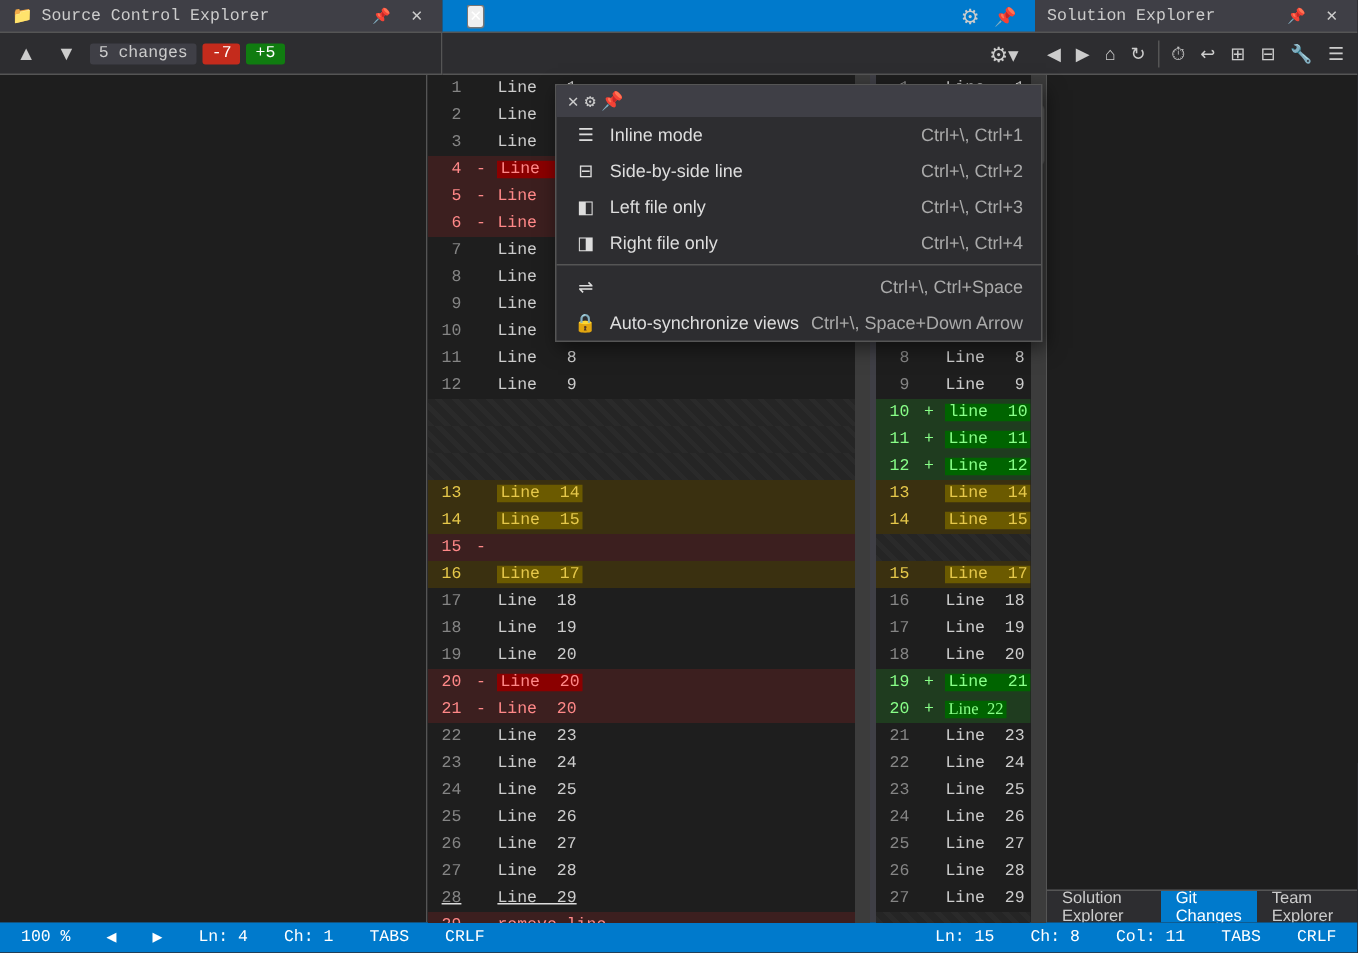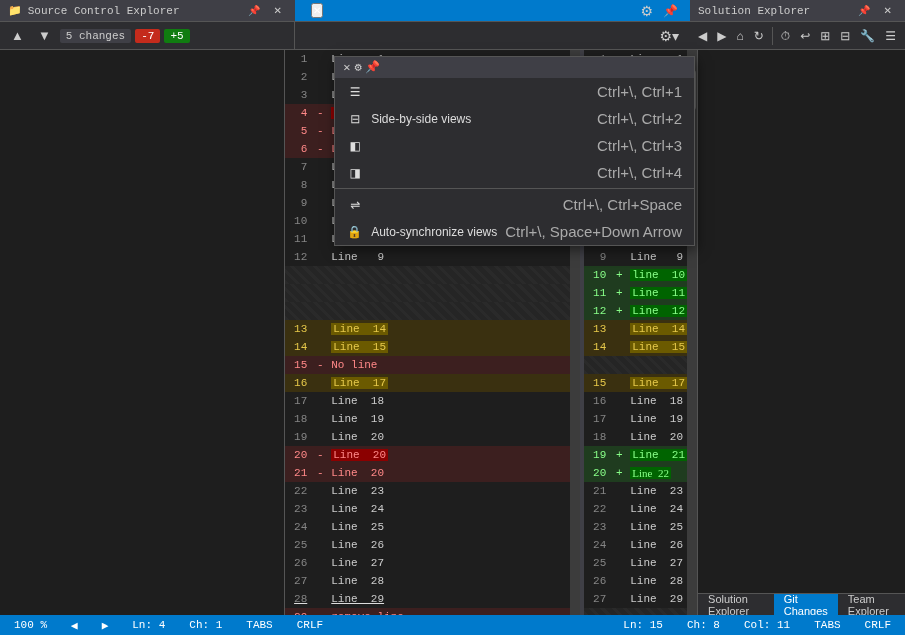--- a/index.html
+++ b/index.html
@@ -32,21 +32,21 @@
 
     
     .status-bar { display: flex; align-items: center; background: #007acc; color: #fff; height: 20px; font-size: 11px; padding: 0 8px; gap: 12px; flex-shrink: 0; }
     .status-item { padding: 0 6px; color: #fff; font-size: 11px; }
 
     
     .context-menu { position: absolute; top: 56px; right: 210px; background: #2d2d30; border: 1px solid #555; z-index: 100; min-width: 320px; box-shadow: 2px 4px 12px rgba(0,0,0,0.5); }
     .menu-item { display: flex; align-items: center; padding: 5px 12px; cursor: pointer; gap: 8px; color: #ddd; font-size: 12px; font-family: 'Segoe UI', sans-serif; }
     .menu-item-icon { width: 16px; text-align: center; flex-shrink: 0; }
     .menu-item-label { flex: 1; }
-    .menu-item-shortcut { color: #aaa; font-size: 15px; margin-left: auto; }
+    .menu-item-shortcut { color: #aaa; font-size: 12px; margin-left: auto; }
     .menu-separator { height: 1px; background: #555; margin: 2px 0; }
     .menu-header { display: flex; align-items: center; padding: 3px 8px; background: #3f3f46; gap: 4px; }
     .menu-header-icon { color: #ccc; font-size: 12px; cursor: pointer; }
 
     
     .bottom-tabs { display: flex; align-items: center; background: #2d2d30; height: 22px; border-top: 1px solid #555; }
     .bottom-tab { padding: 2px 10px; font-size: 11px; color: #ccc; cursor: pointer; height: 100%; display: flex; align-items: center; font-family: 'Segoe UI', sans-serif; }
     .bottom-tab.active { background: #007acc; color: #fff; }
 
     
@@ -201,21 +201,20 @@
               <span class="line-content" style="color: rgb(230, 200, 74);"><span style="background: rgb(107, 90, 0); color: rgb(230, 200, 74); padding: 0px 2px;">Line  14</span></span>
             </div>
             <div class="diff-line" style="background: rgb(58, 48, 16);">
               <span class="line-num" style="color: rgb(230, 200, 74);">14</span>
               <span class="line-marker" style="color: rgb(230, 200, 74);"></span>
               <span class="line-content" style="color: rgb(230, 200, 74);"><span style="background: rgb(107, 90, 0); color: rgb(230, 200, 74); padding: 0px 2px;">Line  15</span></span>
             </div>
             <div class="diff-line" style="background: rgb(60, 31, 31);">
               <span class="line-num" style="color: rgb(255, 136, 136);">15</span>
               <span class="line-marker" style="color: rgb(255, 136, 136);">-</span>
-              <span class="line-content" style="color: rgb(255, 136, 136);">No line</span>
             </div>
             <div class="diff-line" style="background: rgb(58, 48, 16);">
               <span class="line-num" style="color: rgb(230, 200, 74);">16</span>
               <span class="line-marker" style="color: rgb(230, 200, 74);"></span>
               <span class="line-content" style="color: rgb(230, 200, 74);"><span style="background: rgb(107, 90, 0); color: rgb(230, 200, 74); padding: 0px 2px;">Line  17</span></span>
             </div>
             <div class="diff-line" style="background: transparent;">
               <span class="line-num" style="color: rgb(133, 133, 133);">17</span>
               <span class="line-marker" style="color: rgb(204, 204, 204);"></span>
               <span class="line-content" style="color: rgb(204, 204, 204);">Line  18</span>
@@ -478,33 +477,36 @@
 
 <div class="context-menu" id="context-menu">
   <div class="menu-header">
     <span class="menu-header-icon">✕</span>
     <span class="menu-header-icon">⚙</span>
     <span class="menu-header-icon">📌</span>
   </div>
   <div id="menu-items-container">
       <div class="menu-item">
     <span class="menu-item-icon">☰</span>
+    <span class="menu-item-label">Inline mode</span>
     <span class="menu-item-shortcut">Ctrl+\, Ctrl+1</span>
   </div>
       <div class="menu-item">
     <span class="menu-item-icon">⊟</span>
-    <span class="menu-item-label">Side-by-side views</span>
+    <span class="menu-item-label">Side-by-side line</span>
     <span class="menu-item-shortcut">Ctrl+\, Ctrl+2</span>
   </div>
       <div class="menu-item">
     <span class="menu-item-icon">◧</span>
+    <span class="menu-item-label">Left file only</span>
     <span class="menu-item-shortcut">Ctrl+\, Ctrl+3</span>
   </div>
       <div class="menu-item">
     <span class="menu-item-icon">◨</span>
+    <span class="menu-item-label">Right file only</span>
     <span class="menu-item-shortcut">Ctrl+\, Ctrl+4</span>
   </div>
       <div class="menu-separator"></div>
       <div class="menu-item">
     <span class="menu-item-icon">⇌</span>
     <span class="menu-item-shortcut">Ctrl+\, Ctrl+Space</span>
   </div>
       <div class="menu-item">
     <span class="menu-item-icon">🔒</span>
     <span class="menu-item-label">Auto-synchronize views</span>

